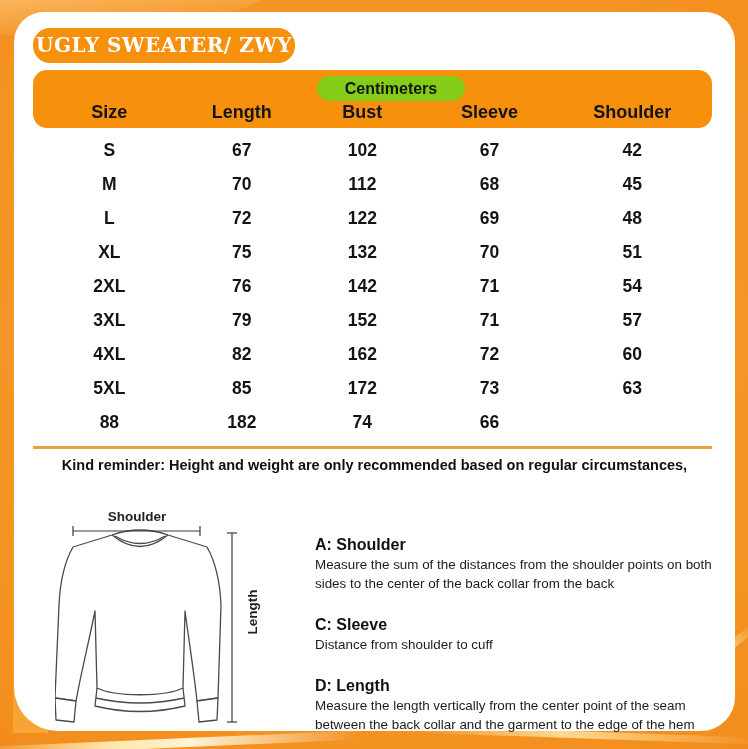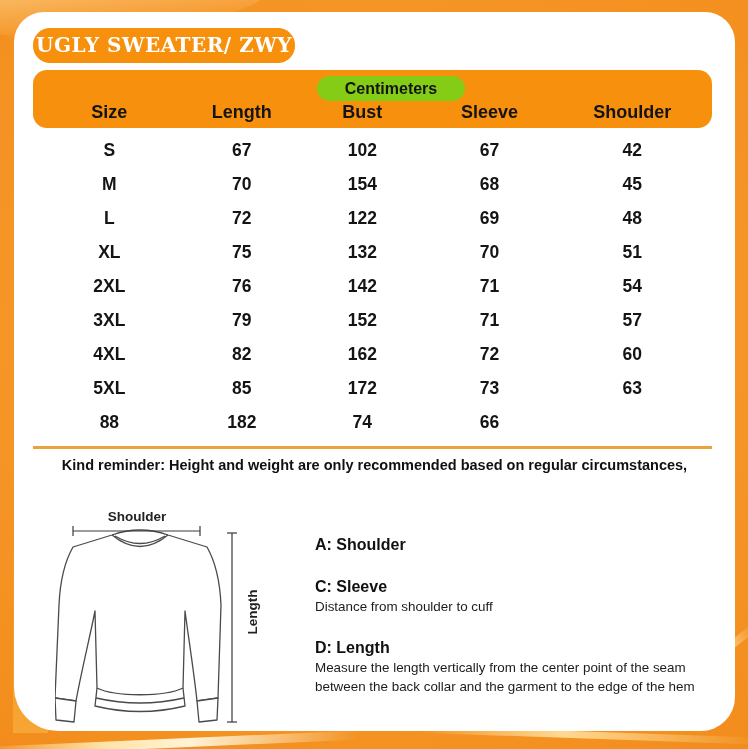--- a/index.html
+++ b/index.html
@@ -95,21 +95,21 @@
       <div class="trow grid5">
         <div class="td">S</div>
         <div class="td">67</div>
         <div class="td">102</div>
         <div class="td">67</div>
         <div class="td">42</div>
       </div>
       <div class="trow grid5">
         <div class="td">M</div>
         <div class="td">70</div>
-        <div class="td">154</div>
+        <div class="td">112</div>
         <div class="td">68</div>
         <div class="td">45</div>
       </div>
       <div class="trow grid5">
         <div class="td">L</div>
         <div class="td">72</div>
         <div class="td">122</div>
         <div class="td">69</div>
         <div class="td">48</div>
       </div>
@@ -189,20 +189,21 @@
       <line x1="172" y1="32" x2="182" y2="32"></line>
       <line x1="172" y1="221" x2="182" y2="221"></line>
     </g>
   </svg>
   <div class="shoulder-label">Shoulder</div>
   <div class="length-label">Length</div>
 
   <div class="guide">
       <div class="guide-item">
         <div class="guide-h">A: Shoulder</div>
+        <div class="guide-b">Measure the sum of the distances from the shoulder points on both sides to the center of the back collar from the back</div>
       </div>
       <div class="guide-item">
         <div class="guide-h">C: Sleeve</div>
         <div class="guide-b">Distance from shoulder to cuff</div>
       </div>
       <div class="guide-item">
         <div class="guide-h">D: Length</div>
         <div class="guide-b">Measure the length vertically from the center point of the seam between the back collar and the garment to the edge of the hem</div>
       </div>
     </div>

